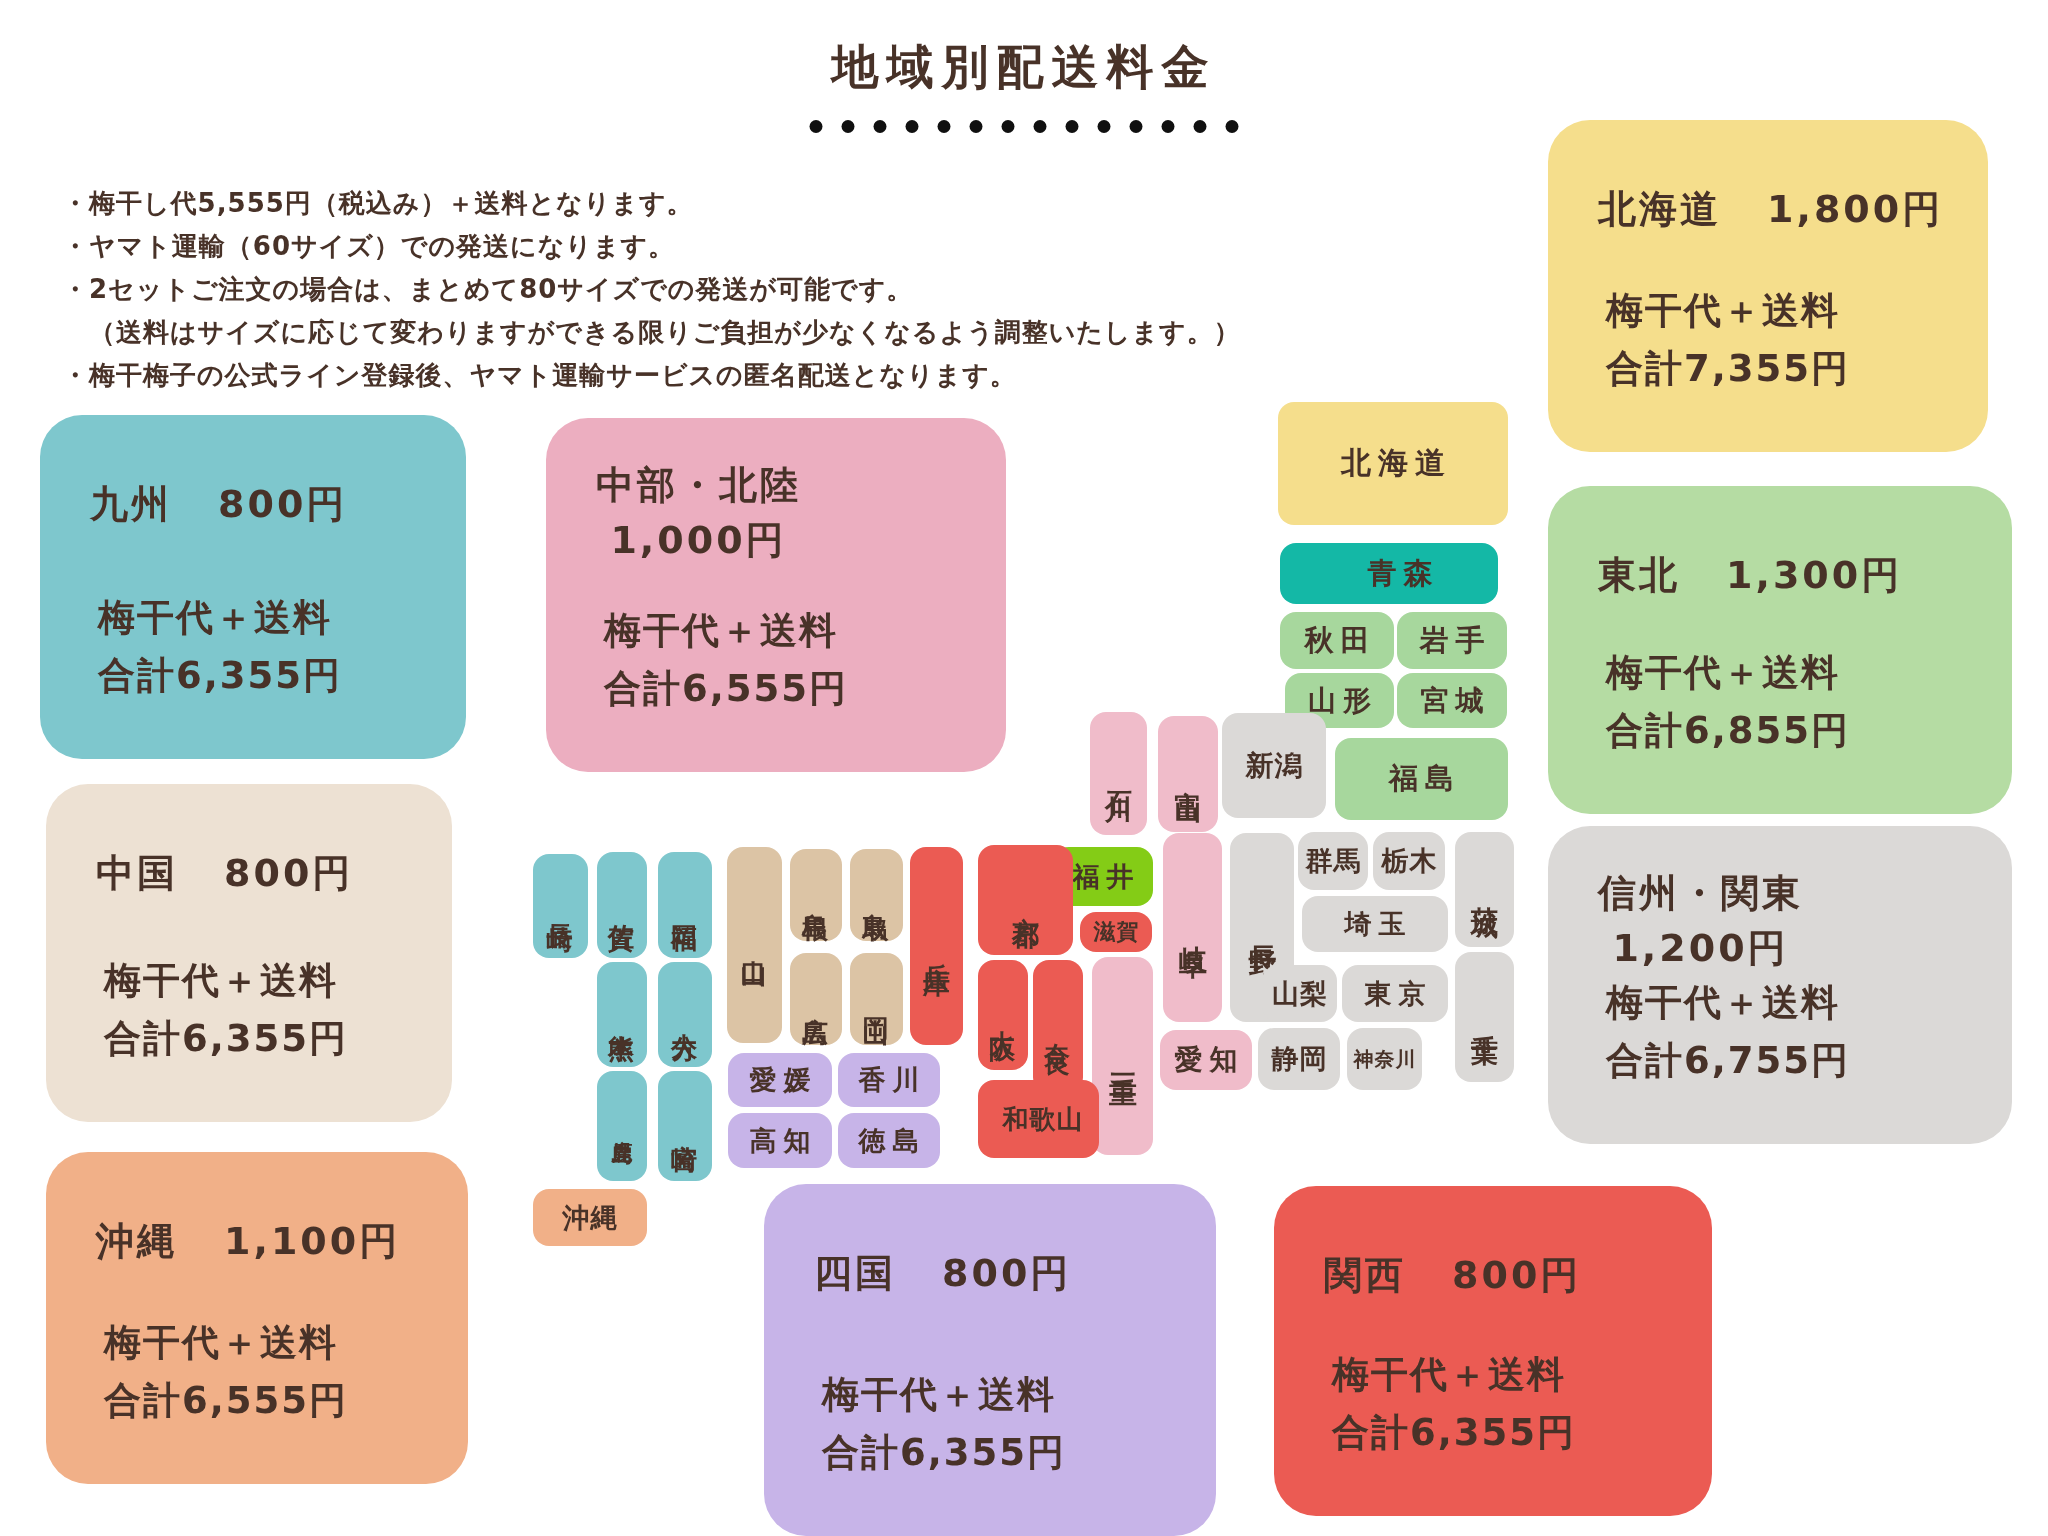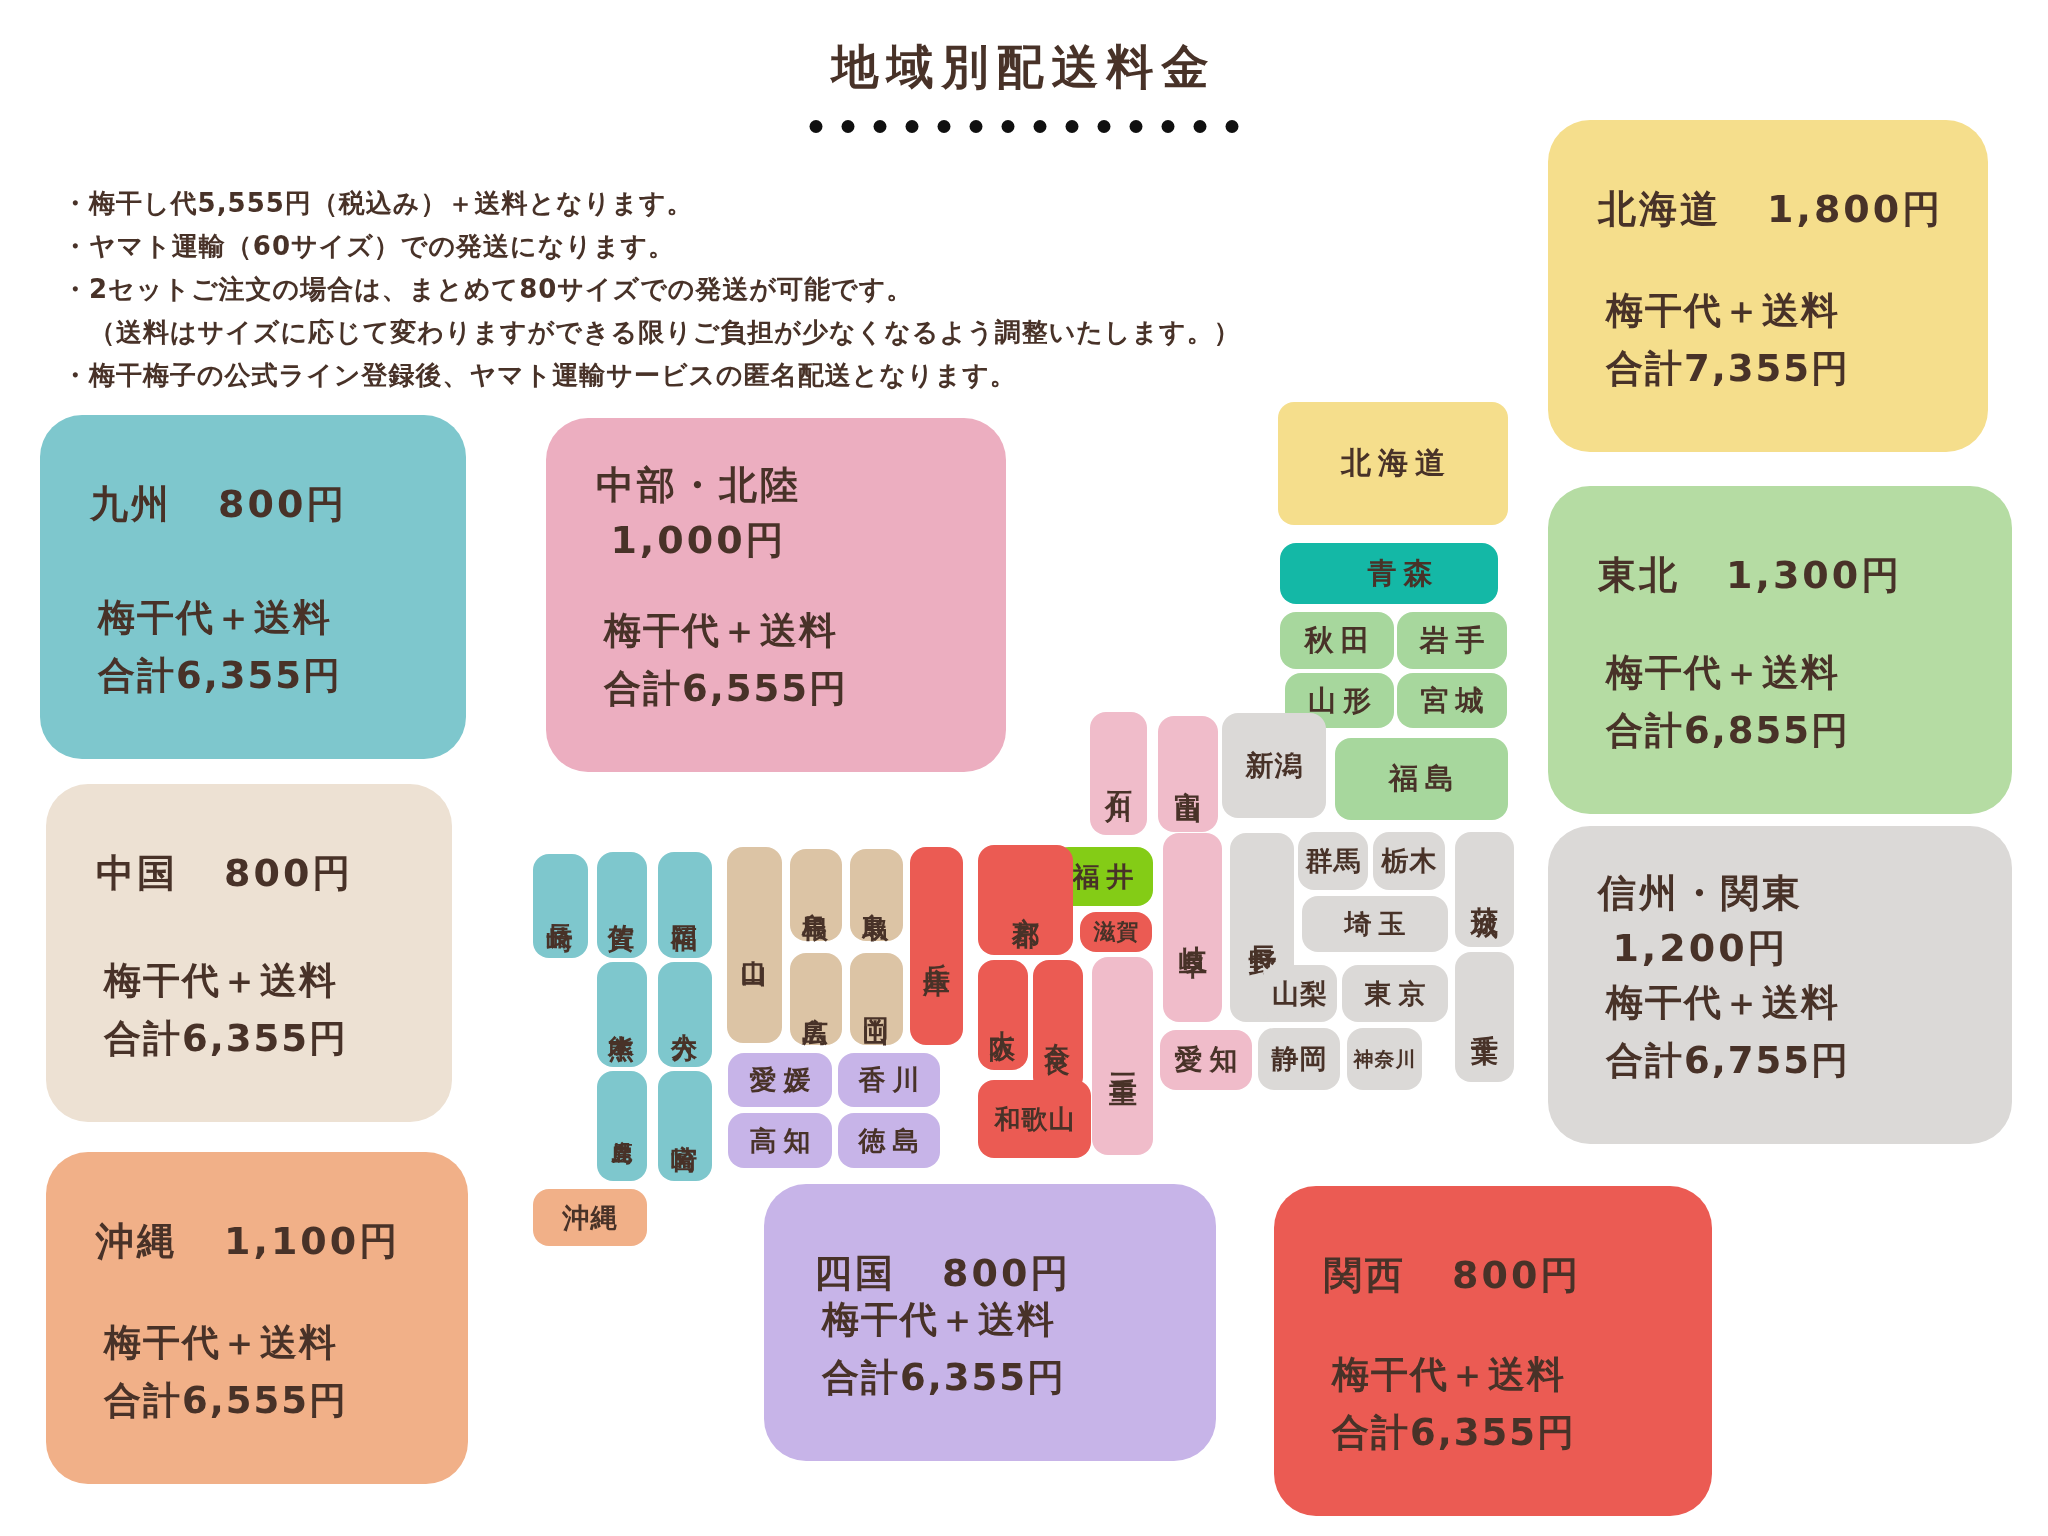--- a/index.html
+++ b/index.html
@@ -102,21 +102,21 @@
           <div>合計6,355円</div>
         </div>
       </div>
       <div class="card" style="left: 46px; top: 1152px; width: 422px; height: 332px; background: rgb(241, 176, 136);">
         <div class="card-title"><span>沖縄</span><span class="price">1,100円</span></div>
         <div class="card-details">
           <div>梅干代＋送料</div>
           <div>合計6,555円</div>
         </div>
       </div>
-      <div class="card" style="left: 764px; top: 1184px; width: 452px; height: 277px; background: rgb(199, 180, 232);">
+      <div class="card" style="left: 764px; top: 1184px; width: 452px; height: 352px; background: rgb(199, 180, 232);">
         <div class="card-title"><span>四国</span><span class="price">800円</span></div>
         <div class="card-details">
           <div>梅干代＋送料</div>
           <div>合計6,355円</div>
         </div>
       </div>
       <div class="card" style="left: 1274px; top: 1186px; width: 438px; height: 330px; background: rgb(235, 91, 83);">
         <div class="card-title"><span>関西</span><span class="price">800円</span></div>
         <div class="card-details">
           <div>梅干代＋送料</div>
@@ -146,21 +146,21 @@
       <div class="pref v" style="left: 1455px; top: 832px; width: 59px; height: 115px; background: rgb(219, 217, 215); font-size: 27px;">茨城</div>
       <div class="pref h" style="left: 1302px; top: 896px; width: 146px; height: 56px; background: rgb(219, 217, 215); font-size: 27px;">埼玉</div>
       <div class="pref hs" style="left: 1262px; top: 965px; width: 75px; height: 57px; background: rgb(219, 217, 215); font-size: 27px;">山梨</div>
       <div class="pref h" style="left: 1342px; top: 965px; width: 106px; height: 57px; background: rgb(219, 217, 215); font-size: 27px;">東京</div>
       <div class="pref v" style="left: 1455px; top: 952px; width: 59px; height: 130px; background: rgb(219, 217, 215); font-size: 27px;">千葉</div>
       <div class="pref hs" style="left: 1258px; top: 1028px; width: 82px; height: 62px; background: rgb(219, 217, 215); font-size: 27px;">静岡</div>
       <div class="pref hs" style="left: 1347px; top: 1028px; width: 75px; height: 62px; background: rgb(219, 217, 215); font-size: 20px;">神奈川</div>
       <div class="pref v" style="left: 978px; top: 845px; width: 95px; height: 110px; background: rgb(235, 91, 83); font-size: 27px;">京都</div>
       <div class="pref v" style="left: 978px; top: 960px; width: 50px; height: 110px; background: rgb(235, 91, 83); font-size: 26px;">大阪</div>
       <div class="pref v" style="left: 1033px; top: 960px; width: 50px; height: 133px; background: rgb(235, 91, 83); font-size: 26px;">奈良</div>
-      <div class="pref hs" style="left: 978px; top: 1080px; width: 113px; height: 78px; background: rgb(235, 91, 83); font-size: 26px;">和歌山</div>
+      <div class="pref hs" style="left: 978px; top: 1080px; width: 113px; height: 78px; background: rgb(235, 91, 83); font-size: 26px; padding-left: 8px;">和歌山</div>
       <div class="pref v" style="left: 910px; top: 847px; width: 53px; height: 198px; background: rgb(235, 91, 83); font-size: 27px;">兵庫</div>
       <div class="pref vs" style="left: 850px; top: 849px; width: 53px; height: 92px; background: rgb(220, 196, 165); font-size: 26px;">鳥取</div>
       <div class="pref vs" style="left: 790px; top: 849px; width: 52px; height: 92px; background: rgb(220, 196, 165); font-size: 26px;">島根</div>
       <div class="pref vs" style="left: 850px; top: 953px; width: 53px; height: 92px; background: rgb(220, 196, 165); font-size: 26px;">岡山</div>
       <div class="pref vs" style="left: 790px; top: 953px; width: 52px; height: 92px; background: rgb(220, 196, 165); font-size: 26px;">広島</div>
       <div class="pref v" style="left: 727px; top: 847px; width: 55px; height: 196px; background: rgb(220, 196, 165); font-size: 26px;">山口</div>
       <div class="pref h" style="left: 728px; top: 1053px; width: 104px; height: 54px; background: rgb(199, 180, 232); font-size: 27px;">愛媛</div>
       <div class="pref h" style="left: 838px; top: 1053px; width: 102px; height: 54px; background: rgb(199, 180, 232); font-size: 27px;">香川</div>
       <div class="pref h" style="left: 728px; top: 1113px; width: 104px; height: 55px; background: rgb(199, 180, 232); font-size: 27px;">高知</div>
       <div class="pref h" style="left: 838px; top: 1113px; width: 102px; height: 55px; background: rgb(199, 180, 232); font-size: 27px;">徳島</div>

